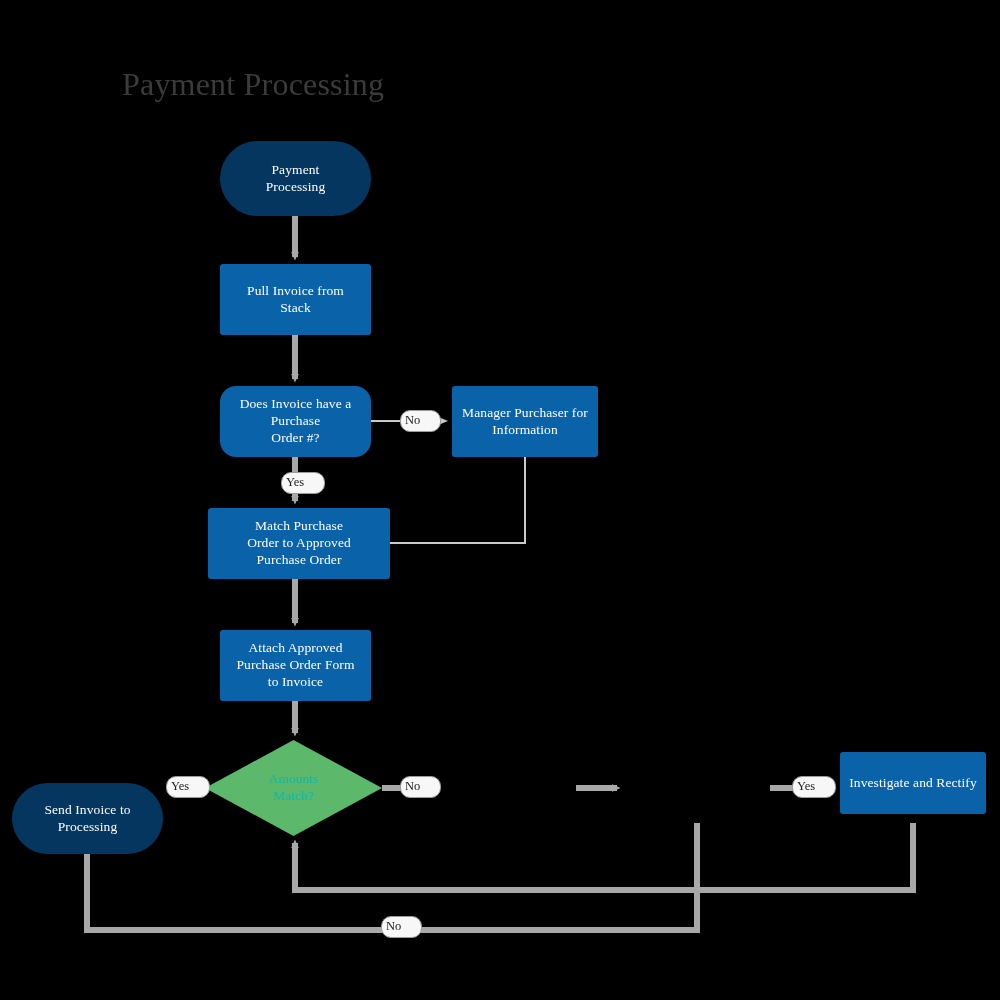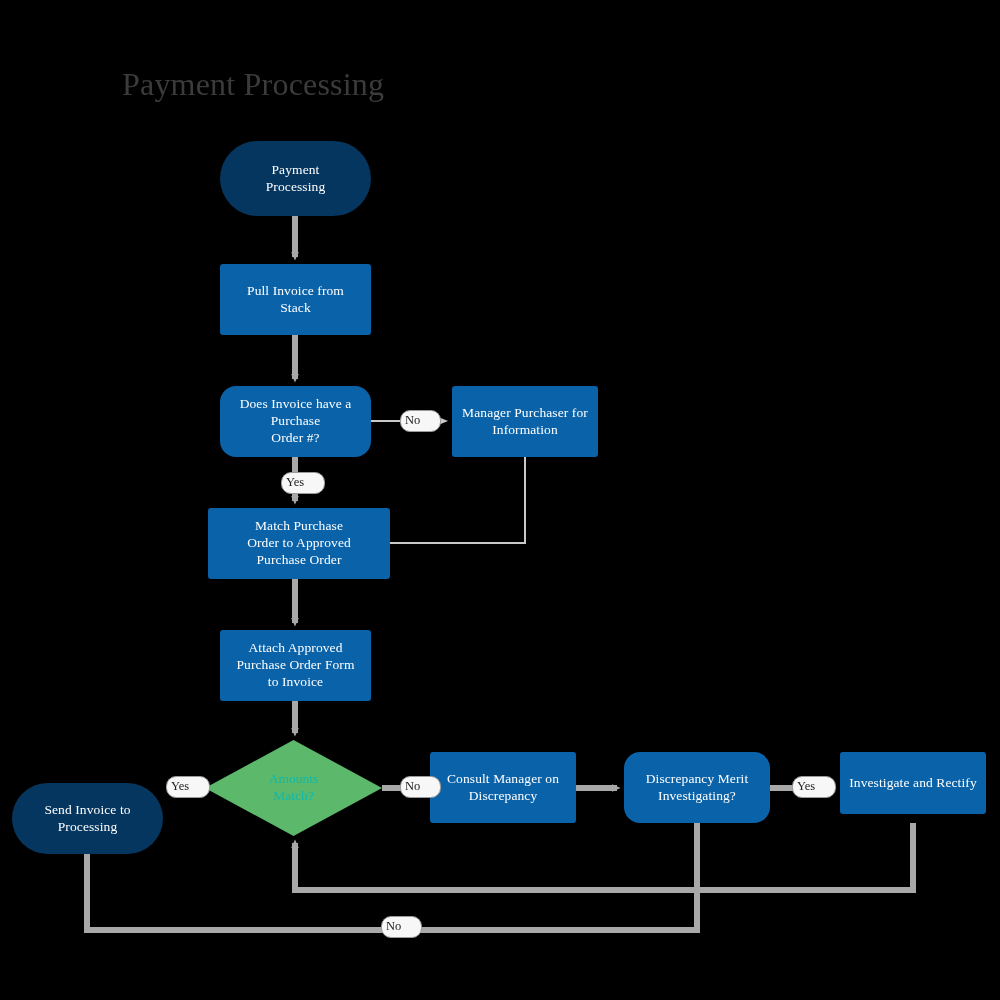--- a/index.html
+++ b/index.html
@@ -177,29 +177,21 @@
     </svg>
     <span class="diamond-label">Amounts
 Match?</span>
   </div>
 
   <div class="node terminator" style="left:12px; top:783px; width:151px; height:71px; border-radius:44px;">
     <span>Send Invoice to
 Processing</span>
   </div>
 
-  <div class="node process" style="left:430px; top:752px; width:146px; height:71px;">
-    <span>Consult Manager on
-Discrepancy</span>
-  </div>
-
-  <div class="node decision-rect" style="left:624px; top:752px; width:146px; height:71px;">
-    <span>Discrepancy Merit
-Investigating?</span>
-  </div>
+
 
   <div class="node process" style="left:840px; top:752px; width:146px; height:62px;">
     <span>Investigate and Rectify</span>
   </div>
 
   <div class="edge-label" style="left:400px; top:410px;">No</div>
   <div class="edge-label" style="left:281px; top:472px;">Yes</div>
   <div class="edge-label" style="left:166px; top:776px;">Yes</div>
   <div class="edge-label" style="left:400px; top:776px;">No</div>
   <div class="edge-label" style="left:792px; top:776px;">Yes</div>

